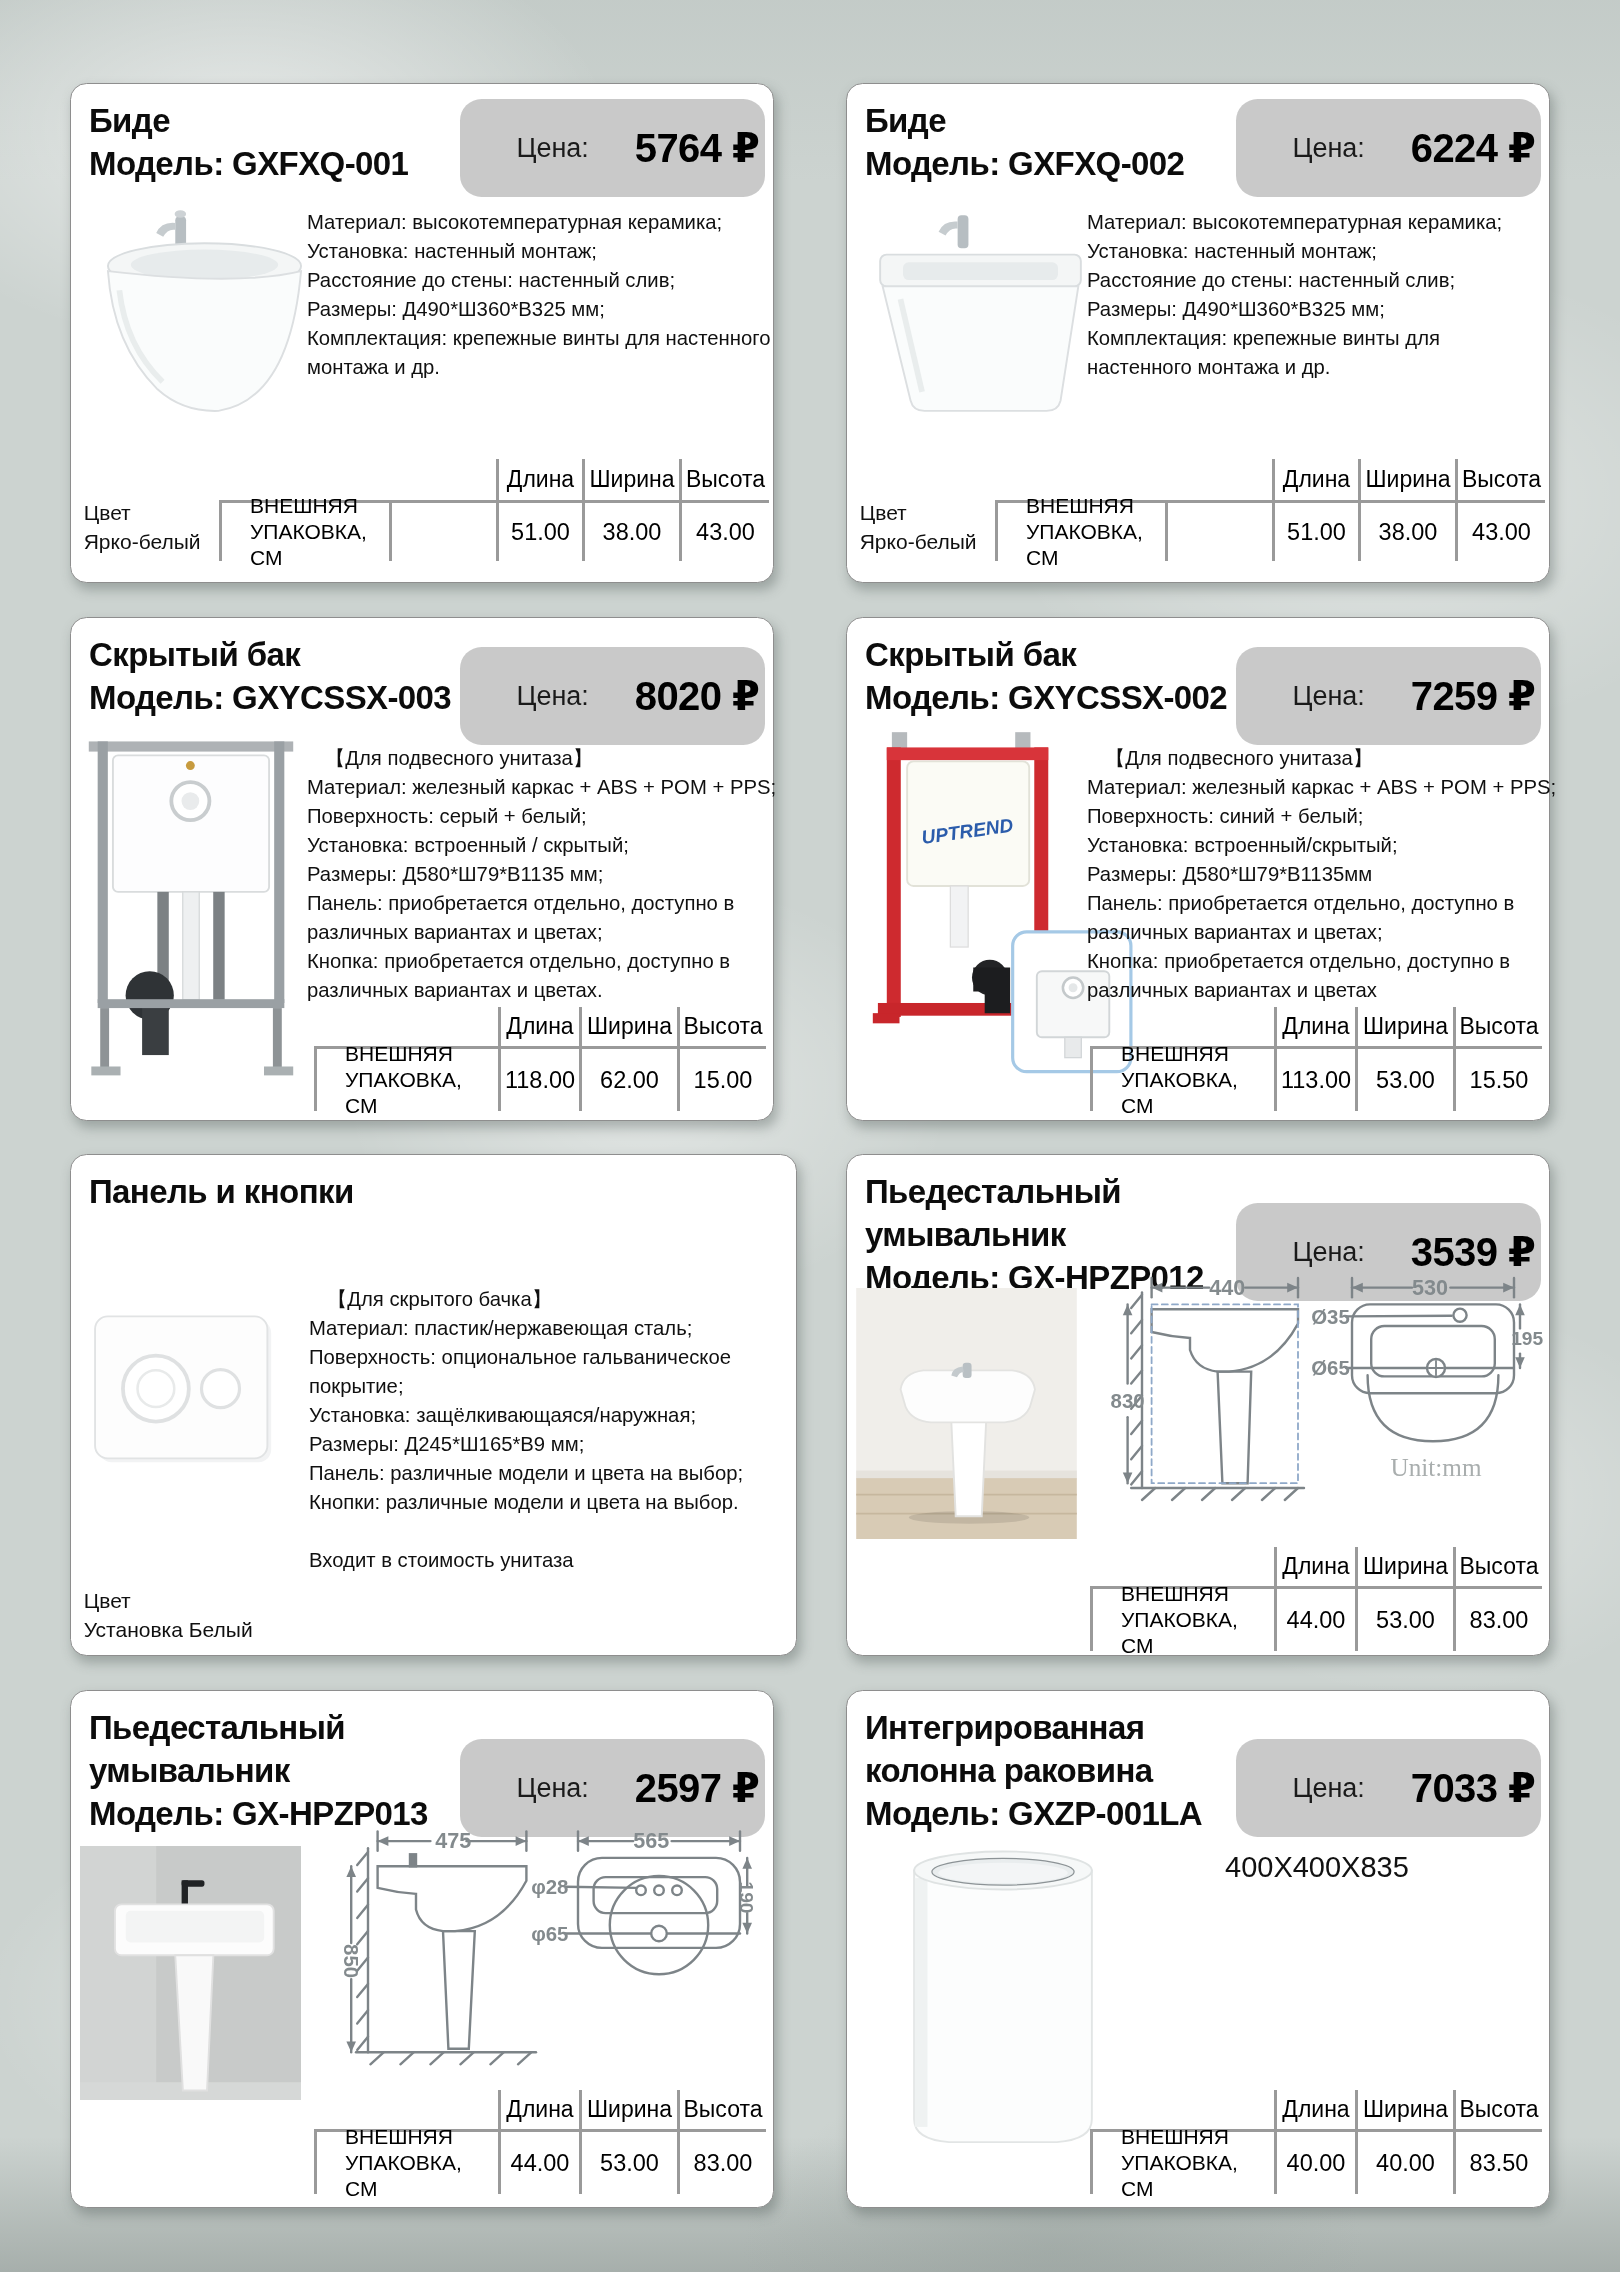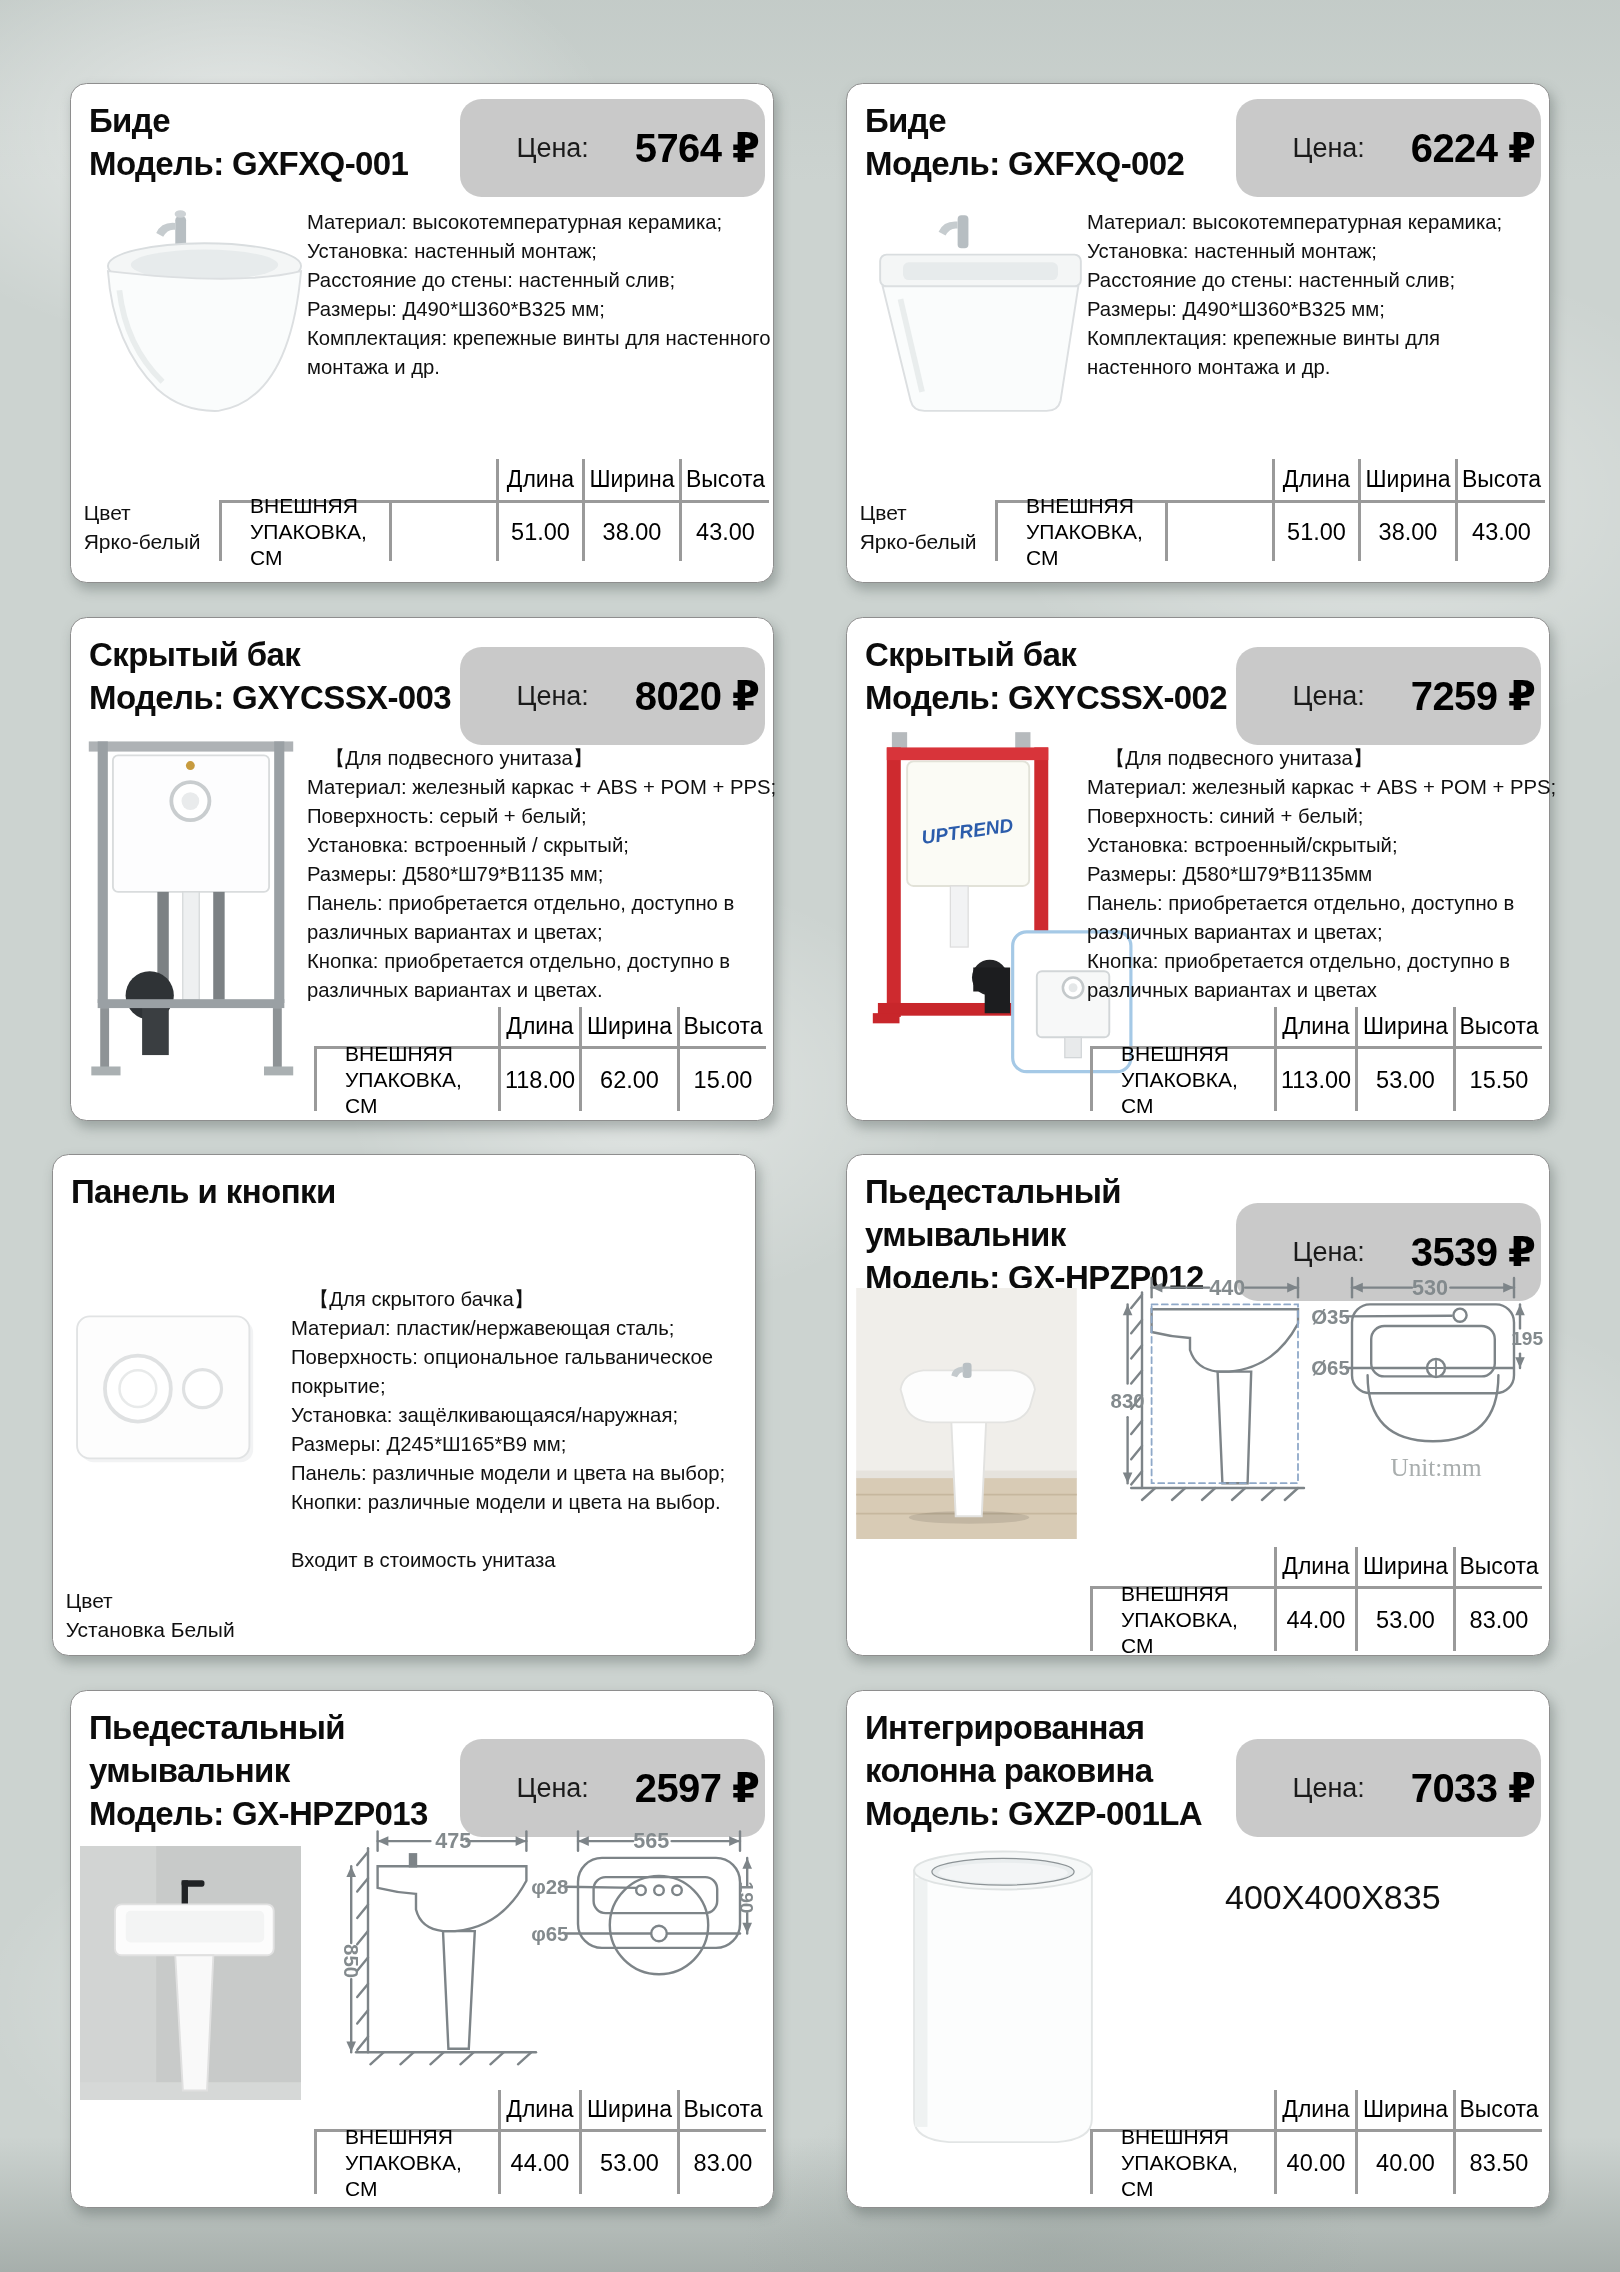--- a/index.html
+++ b/index.html
@@ -15,21 +15,21 @@
       radial-gradient(ellipse 571px 317px at 20% 88%, rgba(255,255,255,.40), transparent 60%),
       radial-gradient(ellipse 444px 267px at 65% 99%, rgba(150,160,156,.45), transparent 70%),
       linear-gradient(180deg, rgba(170,180,176,.25) 0%, rgba(255,255,255,0) 8%, rgba(255,255,255,0) 94%, rgba(120,130,126,.45) 100%);
   }
   .card{position:absolute;background:#fff;border:1.9px solid #8e8e8e;border-radius:16.5px;
         box-shadow:3.8px 6.3px 11.4px rgba(70,80,76,.35);}
   .c1{left:70px;top:83px;width:702px;height:498px;}
   .c2{left:846px;top:83px;width:702px;height:498px;}
   .c3{left:70px;top:617px;width:702px;height:502px;}
   .c4{left:846px;top:617px;width:702px;height:502px;}
-  .c5{left:52px;top:1154px;width:702px;height:500px;}
+  .c5{left:70px;top:1154px;width:702px;height:500px;padding-left:23px;}
   .c6{left:846px;top:1154px;width:702px;height:500px;}
   .c7{left:70px;top:1690px;width:702px;height:516px;}
   .c8{left:846px;top:1690px;width:702px;height:516px;}
 
   .title{position:absolute;left:18px;top:15.2px;font-size:33px;font-weight:700;
          line-height:43px;color:#0c0c0c;letter-spacing:-0.6px;}
   .badge{position:absolute;right:7.6px;top:15.2px;width:305px;height:98px;background:#c9c9c9;
          border-radius:21.6px;display:flex;align-items:center;}
   .c3 .badge,.c4 .badge{top:29px;}
   .c6 .badge,.c7 .badge,.c8 .badge{top:48px;}
@@ -52,21 +52,21 @@
   .img,.photo,.draw{position:absolute;}
   .c1 .img,.c2 .img{left:9px;top:107px;width:249px;height:234px;}
   .c3 .img{left:10.2px;top:112px;width:220px;height:353px;}
   .c4 .img{left:7.6px;top:104px;width:281px;height:356px;}
   .c5 .img{left:19px;top:156px;width:185px;height:154px;}
   .c6 .photo{left:9px;top:133px;width:221px;height:251px;}
   .c6 .draw{left:253px;top:107px;width:444px;height:254px;}
   .c7 .photo{left:9px;top:155px;width:221px;height:254px;}
   .c7 .draw{left:249px;top:124px;width:444px;height:273px;}
   .c8 .img{left:51px;top:149px;width:210px;height:311px;}
-  .size-note{position:absolute;left:378px;top:187px;font-size:34px;color:#111;}
+  .size-note{position:absolute;left:378px;top:160px;font-size:29px;color:#111;}
 
   .spec{position:absolute;display:grid;color:#000;font-size:23.5px;}
   .specA{grid-template-columns:170px 107px 86px 97px 90px;grid-template-rows:41px 61px;}
   .specB{grid-template-columns:184px 81px 98px 89px;grid-template-rows:39px 65px;}
   .c1 .spec,.c2 .spec{left:148px;top:375px;}
   .c3 .spec,.c4 .spec{left:243px;top:389px;}
   .c6 .spec{left:243px;top:392px;}
   .c7 .spec,.c8 .spec{left:243px;top:399px;}
   .spec .cell{display:flex;align-items:center;justify-content:center;}
   .spec .sp2{grid-column:1/3;}

